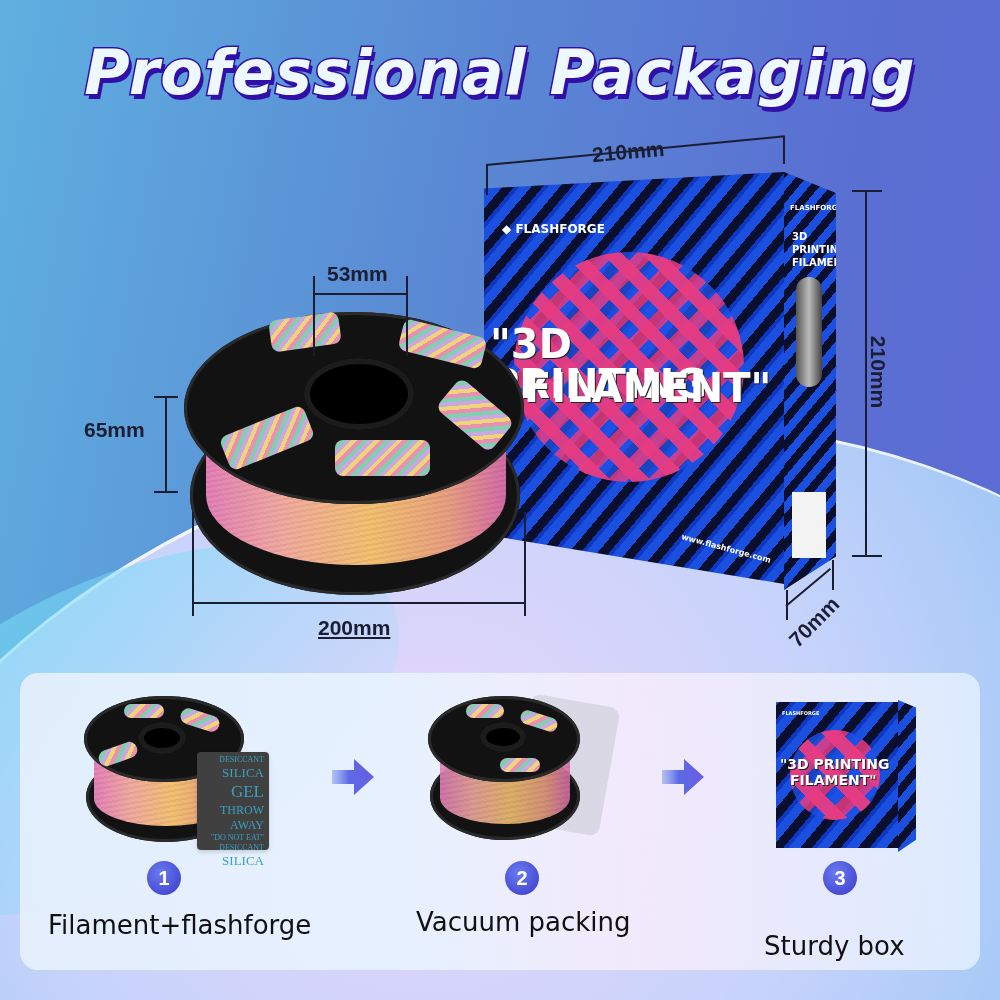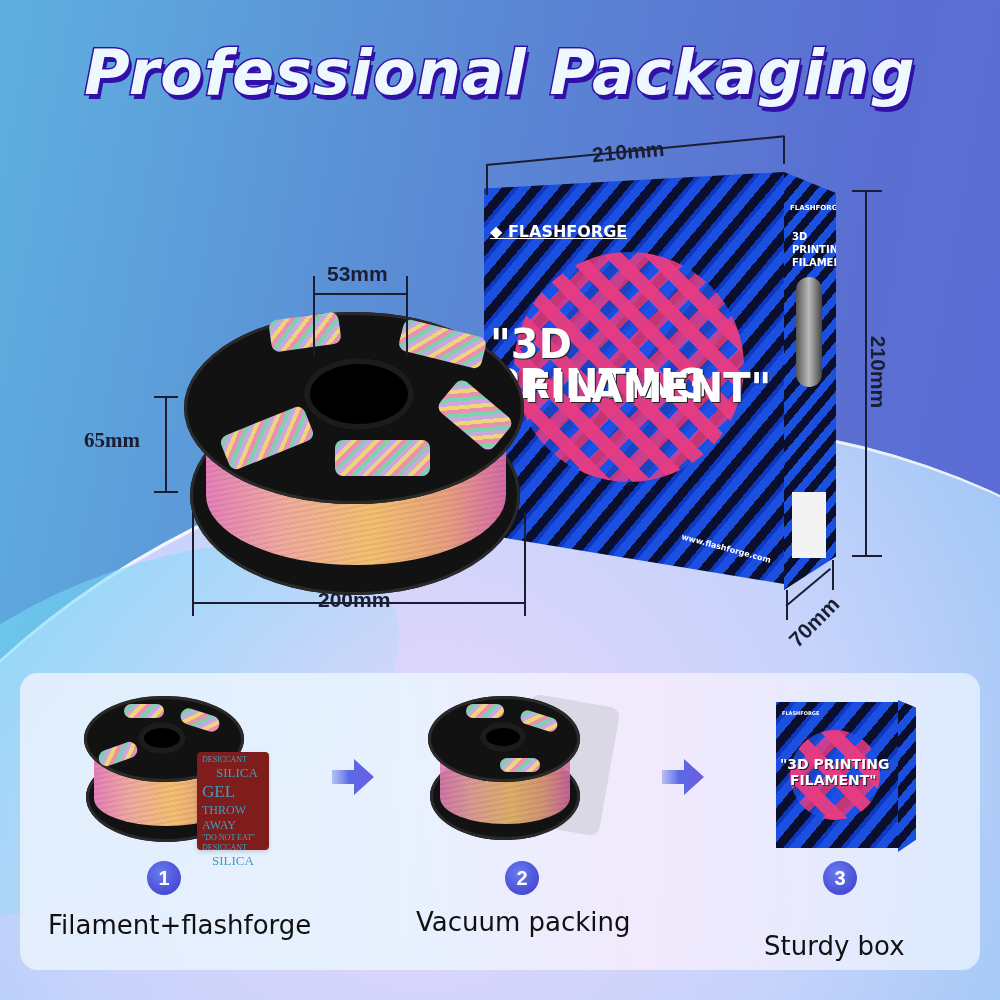--- a/index.html
+++ b/index.html
@@ -81,38 +81,38 @@
   }
   .step-label { position: absolute; font-size: 26px; color: #111; font-family: "DejaVu Sans", sans-serif; white-space: nowrap; }
   .num {
     position: absolute; width: 34px; height: 34px; border-radius: 50%;
     background: radial-gradient(circle at 40% 35%, #6a7cf0, #3a38c8);
     color: #fff; font-weight: bold; font-size: 20px; text-align: center; line-height: 34px;
     font-family: "Liberation Sans", sans-serif;
   }
   .arrow { position: absolute; width: 44px; height: 40px; }
   .sachet {
-    position: absolute; background: #7f1d1d; border-radius: 4px;
+    position: absolute; background: #404040; border-radius: 4px;
     color: #3aa0c0; font-family: "Liberation Serif", serif; font-size: 13px; line-height: 1.25;
-    padding: 3px 5px; box-shadow: 0 2px 4px rgba(0,0,0,0.15);
+    padding: 3px 5px; box-shadow: 0 2px 4px rgba(0,0,0,0.15); text-align: right;
   }
   .wrap { position: absolute; background: rgba(200,200,210,0.55); border-radius: 10px; }
 </style>
 </head>
 <body>
 
 <div class="swoosh"></div>
 <div class="swoosh2"></div>
 
 <h1 class="title">Professional Packaging</h1>
 
 <div>
   <div class="box-front" style="left:484px; top:172px; width:300px; height:412px;">
     <div class="weave" style="left:30px; top:80px; width:230px; height:230px;"></div>
-    <div class="brand" style="left:6px; top:50px; font-size:16px;text-decoration:underline;">◆ <span>FLASHFORGE</span></div>
+    <div class="brand" style="left:18px; top:50px; font-size:12px;">◆ <span>FLASHFORGE</span></div>
     <div class="box-text" style="left:6px; top:152px; font-size:40px;">"3D PRINTING</div>
     <div class="box-text" style="left:40px; top:196px; font-size:40px;">FILAMENT"</div>
     <div class="brand" style="left:196px; top:372px; font-size:8px; transform:rotate(15deg);">www.flashforge.com</div>
   </div>
   <div class="box-side" style="left:784px; top:172px; width:52px; height:418px;">
     <div class="brand" style="left:6px; top:32px; font-size:7px;">FLASHFORGE</div>
     <div class="brand" style="left:8px; top:58px; font-size:10px; line-height:1.3;">
       <div>3D PRINTING</div>
       <div>FILAMENT</div>
     </div>
@@ -146,29 +146,29 @@
   <div class="window" style="left:335px; top:440px; width:95px; height:36px;"></div>
   <div class="window" style="left:222px; top:420px; width:90px; height:36px; transform:rotate(-22deg);"></div>
   <div class="hub" style="left:304px; top:358px; width:110px; height:72px;"></div>
 </div>
 
 <div class="dim" style="left:327px; top:262px;">53mm</div>
 <div class="line" style="left:313px; top:293px; width:95px; height:2px;"></div>
 <div class="line" style="left:313px; top:276px; width:2px; height:80px;"></div>
 <div class="line" style="left:406px; top:276px; width:2px; height:80px;"></div>
 
-<div class="dim" style="left:84px; top:428px;font-family:Liberation Serif, serif;">65mm</div>
+<div class="dim" style="left:84px; top:418px;">65mm</div>
 <div class="line" style="left:165px; top:396px; width:2px; height:96px;"></div>
 <div class="line" style="left:154px; top:396px; width:24px; height:2px;"></div>
 <div class="line" style="left:154px; top:491px; width:24px; height:2px;"></div>
 
 <div class="line" style="left:192px; top:602px; width:333px; height:2px;"></div>
 <div class="line" style="left:192px; top:512px; width:2px; height:104px;"></div>
 <div class="line" style="left:524px; top:512px; width:2px; height:104px;"></div>
-<div class="dim" style="left:318px; top:588px;">200mm</div>
+<div class="dim" style="left:318px; top:616px;text-decoration:underline;">200mm</div>
 
 <div class="panel"></div>
 
 <div>
   <div class="flange" style="left:86px; top:752px; width:160px; height:90px;"></div>
   <div class="filament-side" style="left:94px; top:758px; width:144px; height:68px;"></div>
   <div class="flange" style="left:84px; top:696px; width:160px; height:86px;"></div>
   <div class="window" style="left:124px; top:704px; width:40px; height:14px;"></div>
   <div class="window" style="left:180px; top:712px; width:40px; height:16px; transform:rotate(18deg);"></div>
   <div class="window" style="left:98px; top:746px; width:40px; height:16px; transform:rotate(-20deg);"></div>

